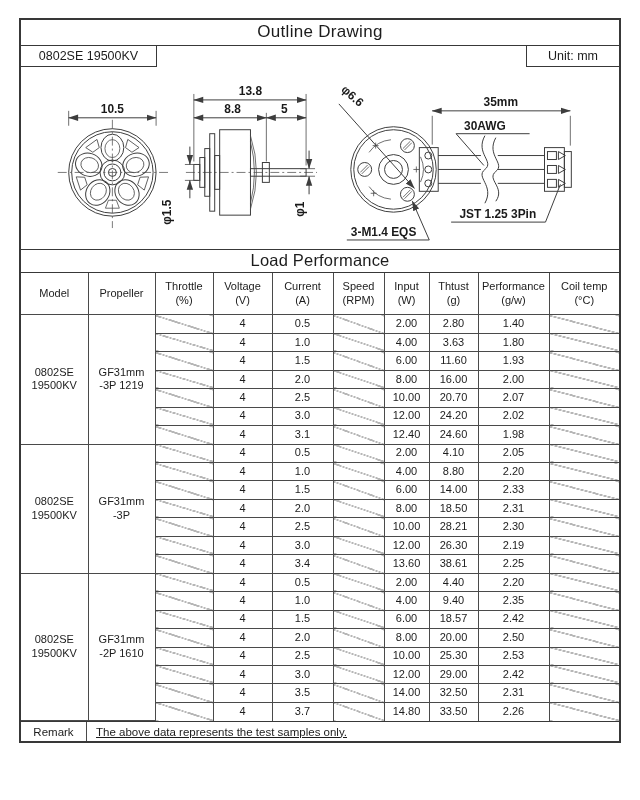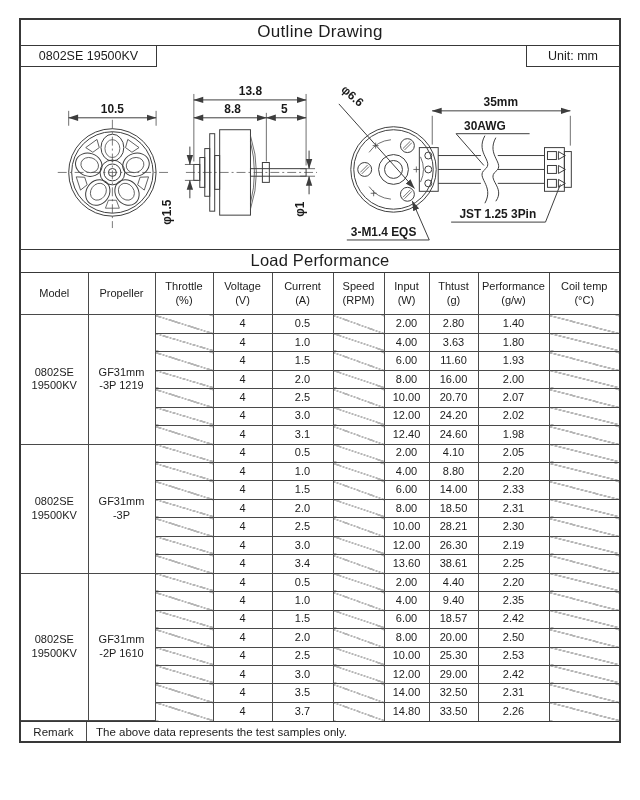--- a/index.html
+++ b/index.html
@@ -26,21 +26,21 @@
   thead th{font-weight:400;height:41px;border-top:none;}
   th:first-child,td:first-child{border-left:none;margin-left:24px;}
   th:last-child,td:last-child{border-right:none;}
   tbody tr:last-child td{border-bottom:none;}
   tbody tr.sec-top td{border-top:1.5px solid #383838;}
   td.hatch{background-image:linear-gradient(to top right,
            transparent 48.9%, #6e6e6e 48.9%, #6e6e6e 51.1%, transparent 51.1%);}
   .remark{height:21px;border-top:1.5px solid #383838;box-sizing:border-box;display:flex;font-size:11.5px;justify-content:flex-end;}
   .remark-label{width:66px;border-right:1px solid #4a4a4a;box-sizing:border-box;
                 display:flex;align-items:center;justify-content:center;}
-  .remark-text{flex:1;display:flex;align-items:center;padding-left:9px;}
+  .remark-text{flex:1;display:flex;align-items:center;padding-left:9px;text-decoration:underline;}
   
   .ln{stroke:#3d3d3d;stroke-width:1;fill:none;}
   .thin{stroke:#4a4a4a;stroke-width:.8;fill:none;}
   .cl{stroke:#5a5a5a;stroke-width:.8;fill:none;stroke-dasharray:9 3 2 3;}
   .dim{font-size:12px;font-weight:bold;fill:#1a1a1a;stroke:none;}
 </style>
 </head>
 <body>
 
 <div class="frame">

